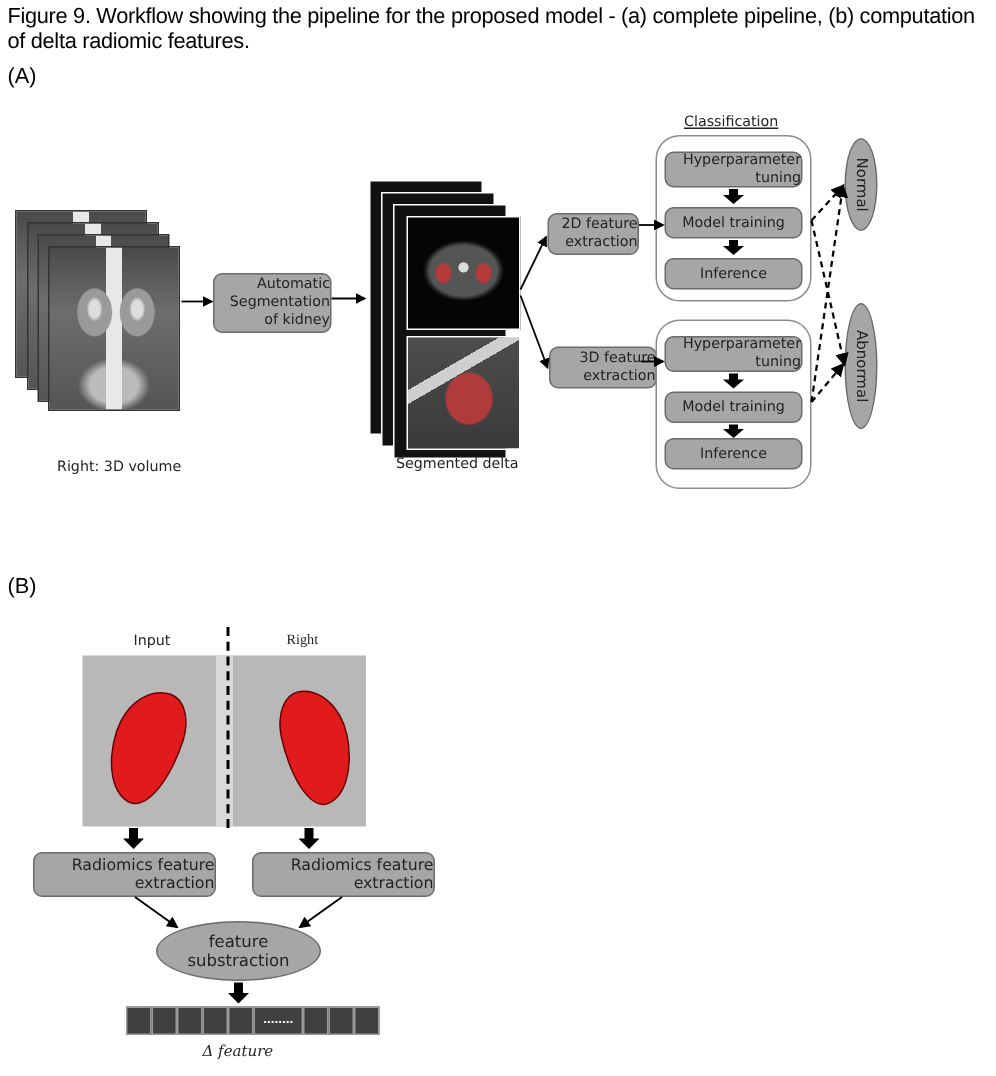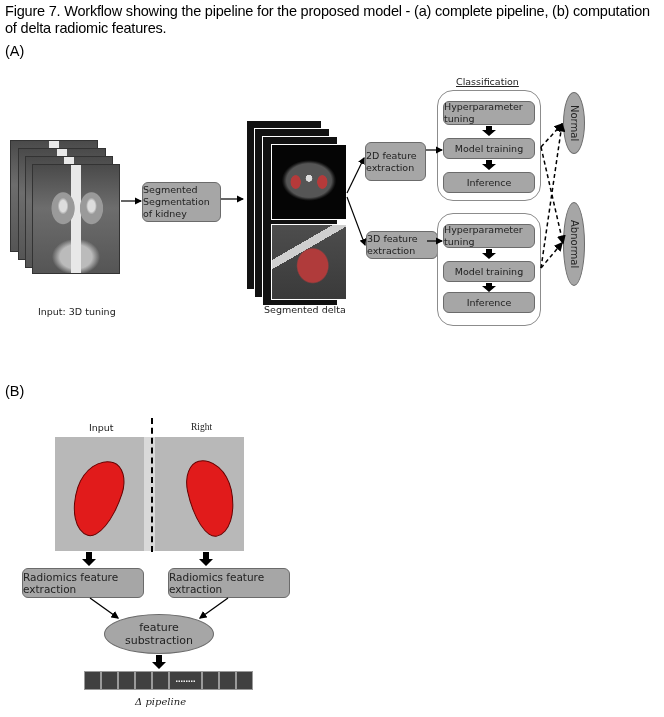--- a/index.html
+++ b/index.html
@@ -1,20 +1,20 @@
 <!DOCTYPE html>
 <html><head>
 <meta charset="utf-8">
 <style>
   html, body { margin:0; padding:0; background:#ffffff; }
   body { width:664px; height:717px; position:relative; overflow:hidden; font-family:"Liberation Sans", sans-serif; color:#000; }
   .caption { position:absolute; left:5px; top:3px; width:655px; font-size:14.5px; line-height:17px; letter-spacing:-0.2px; }
   .label-ab { position:absolute; left:5px; font-size:14.5px; }
   .box { position:absolute; background:#a6a6a6; border:1px solid #6b6b6b; border-radius:6px; box-sizing:border-box;
-         display:flex; align-items:center; justify-content:center; text-align:left; font-family:"DejaVu Sans", sans-serif;
+         display:flex; align-items:center; justify-content:center; text-align:right; font-family:"DejaVu Sans", sans-serif;
          font-size:9.5px; line-height:12px; color:#222; }
   .small-label { position:absolute; font-family:"DejaVu Sans", sans-serif; font-size:9.5px; color:#222; }
   .container { position:absolute; border:1px solid #8c8c8c; border-radius:16px; background:#fff; box-sizing:border-box; }
   .ellipse { position:absolute; background:#a6a6a6; border:1px solid #6b6b6b; border-radius:50%; box-sizing:border-box;
              display:flex; align-items:center; justify-content:center; font-family:"DejaVu Sans", sans-serif; font-size:10px; color:#222; }
   .vert-text { writing-mode:vertical-rl; }
   svg.overlay { position:absolute; left:0; top:0; }
   .slice { position:absolute; background:#111; border:1px solid #fff; box-sizing:border-box; }
   .ct-coronal { position:absolute; box-sizing:border-box; border:1px solid #333;
      background:
@@ -46,43 +46,43 @@
        #b8b8b8;
   }
   .kidney { position:absolute; background:#e11b1b; border:1px solid #600; box-sizing:border-box; }
   .dashed-divider { position:absolute; width:0; border-left:2px dashed #000; }
   .feat-cell { position:absolute; background:#404040; border:1px solid #9a9a9a; box-sizing:border-box; }
   .delta-label { position:absolute; font-family:"DejaVu Serif", serif; font-style:italic; font-size:10px; color:#222; }
 </style>
 </head>
 <body>
 
-<div class="caption">Figure 7. Workflow showing the pipeline for the proposed model - (a) complete pipeline, (b) computation of delta radiomic features.</div>
+<div class="caption">Figure 9. Workflow showing the pipeline for the proposed model - (a) complete pipeline, (b) computation of delta radiomic features.</div>
 <div class="label-ab" style="top:43px;">(A)</div>
 
 <div>
   <div class="ct-coronal" style="left:10px;top:140px;width:88px;height:112px;"></div>
   <div class="ct-coronal" style="left:18px;top:148px;width:88px;height:112px;"></div>
   <div class="ct-coronal" style="left:25px;top:156px;width:88px;height:112px;"></div>
   <div class="ct-coronal" style="left:32px;top:164px;width:88px;height:110px;"></div>
 </div>
-<div class="small-label" style="left:38px;top:306px;">Input: 3D tuning</div>
+<div class="small-label" style="left:38px;top:306px;">Right: 3D volume</div>
 
-<div class="box" style="left:142px;top:182px;width:79px;height:40px;">Segmented Segmentation of kidney</div>
+<div class="box" style="left:142px;top:182px;width:79px;height:40px;">Automatic Segmentation of kidney</div>
 
 <div>
   <div class="slice" style="left:246px;top:120px;width:76px;height:170px;"></div>
   <div class="slice" style="left:254px;top:128px;width:76px;height:170px;"></div>
   <div class="slice" style="left:262px;top:136px;width:76px;height:170px;"></div>
   <div class="ct-axial" style="left:271px;top:144px;width:76px;height:76px;"></div>
   <div class="ct-sag" style="left:271px;top:224px;width:76px;height:76px;"></div>
 </div>
 <div class="small-label" style="left:264px;top:304px;">Segmented delta</div>
 
-<div class="box" style="left:365px;top:142px;width:61px;height:39px;">2D feature extraction</div>
+<div class="box" style="left:365px;top:142px;width:61px;height:28px;">2D feature extraction</div>
 <div class="box" style="left:366px;top:231px;width:72px;height:28px;">3D feature extraction</div>
 
 <div class="small-label" style="left:456px;top:76px;text-decoration:underline;">Classification</div>
 
 <div class="container" style="left:437px;top:90px;width:104px;height:111px;"></div>
 <div class="box" style="left:443px;top:101px;width:92px;height:24px;">Hyperparameter tuning</div>
 <div class="box" style="left:443px;top:138px;width:92px;height:21px;">Model training</div>
 <div class="box" style="left:443px;top:172px;width:92px;height:21px;">Inference</div>
 
 <div class="container" style="left:437px;top:213px;width:104px;height:113px;"></div>
@@ -118,21 +118,21 @@
   <div class="feat-cell" style="left:84px;top:671px;width:17px;height:19px;"></div>
   <div class="feat-cell" style="left:101px;top:671px;width:17px;height:19px;"></div>
   <div class="feat-cell" style="left:118px;top:671px;width:17px;height:19px;"></div>
   <div class="feat-cell" style="left:135px;top:671px;width:17px;height:19px;"></div>
   <div class="feat-cell" style="left:152px;top:671px;width:17px;height:19px;"></div>
   <div class="feat-cell" style="left:169px;top:671px;width:33px;height:19px;color:#fff;font-size:9px;text-align:center;line-height:14px;font-weight:bold;">........</div>
   <div class="feat-cell" style="left:202px;top:671px;width:17px;height:19px;"></div>
   <div class="feat-cell" style="left:219px;top:671px;width:17px;height:19px;"></div>
   <div class="feat-cell" style="left:236px;top:671px;width:17px;height:19px;"></div>
 </div>
-<div class="delta-label" style="left:135px;top:696px;">Δ pipeline</div>
+<div class="delta-label" style="left:135px;top:696px;">Δ feature</div>
 
 <svg class="overlay" width="664" height="717">
   <defs>
     <marker id="ah" markerWidth="6" markerHeight="6" refX="5" refY="3" orient="auto">
       <path d="M0,0 L6,3 L0,6 Z" fill="#000"></path>
     </marker>
   </defs>
   <line x1="121" y1="201" x2="141" y2="201" stroke="#000" stroke-width="1.2" marker-end="url(#ah)"></line>
   <line x1="221" y1="199" x2="243" y2="199" stroke="#000" stroke-width="1.2" marker-end="url(#ah)"></line>
   <line x1="347" y1="193" x2="364" y2="158" stroke="#000" stroke-width="1.2" marker-end="url(#ah)"></line>

